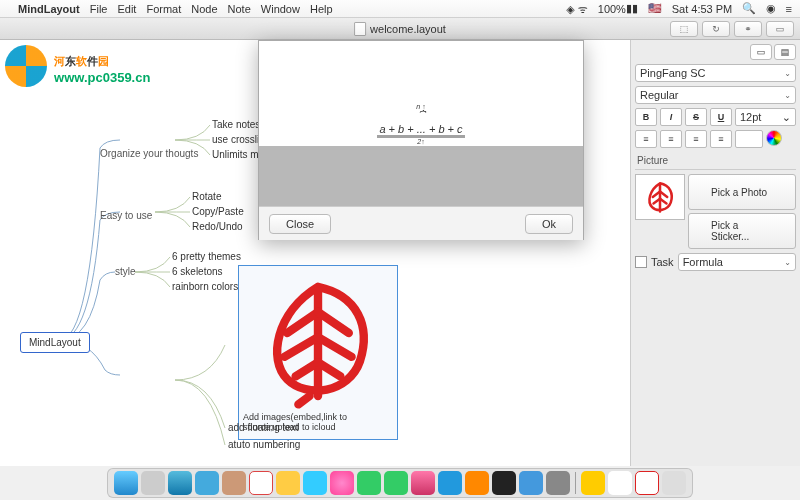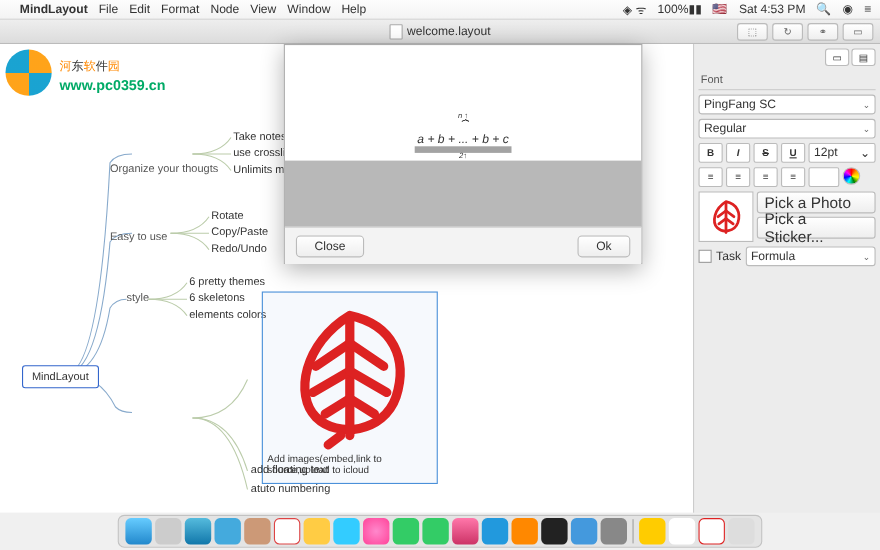--- a/index.html
+++ b/index.html
@@ -12,71 +12,71 @@
 .menubar .right span{display:flex;align-items:center}
 .titlebar{height:22px;background:linear-gradient(#eee,#dcdcdc);display:flex;align-items:center;border-bottom:1px solid #bbb;position:relative}
 .title{position:absolute;left:50%;transform:translateX(-50%);display:flex;align-items:center;gap:4px;font-size:11px;color:#444}
 .title .doc-icon{width:12px;height:14px;background:#fff;border:1px solid #aaa;border-radius:1px}
 .toolbar-r{margin-left:auto;display:flex;gap:4px;padding-right:6px}
 .tbtn{width:28px;height:16px;background:linear-gradient(#fff,#eee);border:1px solid #bbb;border-radius:3px;display:flex;align-items:center;justify-content:center;font-size:9px;color:#666}
 .workspace{position:absolute;top:40px;left:0;right:170px;bottom:34px;background:#fff}
 .watermark{position:absolute;top:5px;left:5px;z-index:5}
 .watermark .logo{width:42px;height:42px;border-radius:50%;background:conic-gradient(#f90 0 90deg,#09c 90deg 180deg,#f90 180deg 270deg,#09c 270deg 360deg);display:inline-block;vertical-align:middle;opacity:.9}
 .watermark .txt{display:inline-block;vertical-align:middle;margin-left:4px}
-.watermark .cn{font-size:20px;font-weight:400;color:#0a6}
+.watermark .cn{font-size:20px;font-weight:700;color:#0a6}
 .watermark .cn .o{color:#f80}
 .watermark .url{font-size:13px;color:#0a6;font-weight:600}
 .node{position:absolute;font-size:10px;color:#333;white-space:nowrap}
 .root{border:1px solid #36c;border-radius:3px;padding:4px 8px;background:#fff}
 .grp{color:#555}
 svg.lines{position:absolute;inset:0;width:100%;height:100%}
 .sel-box{position:absolute;border:1px solid #4a90d9;background:rgba(74,144,217,.05)}
 .leaf-big{width:140px;height:140px}
 .leaf-big svg{width:100%;height:100%}
 .modal{position:absolute;left:258px;top:40px;width:326px;height:200px;background:#fff;border:1px solid #aaa;box-shadow:0 5px 20px rgba(0,0,0,.3);z-index:20}
 .modal-body{height:165px;display:flex;align-items:center;justify-content:center;position:relative}
 .modal-body .gray-band{position:absolute;left:0;right:0;top:105px;height:60px;background:#b8b8b8}
 .formula{position:relative;z-index:1;font-family:serif;font-style:italic;font-size:10px;text-align:center;color:#222}
-.formula .top{border-bottom:6px solid #a3a3a3;padding:0 2px}
+.formula .top{border-bottom:3px solid #a3a3a3;padding:0 2px}
 .modal-foot{height:34px;border-top:1px solid #ccc;background:#f3f3f3;display:flex;align-items:center;padding:0 10px}
 .modal-foot button{padding:3px 16px;border:1px solid #bbb;border-radius:4px;background:linear-gradient(#fff,#eee);font-size:11px}
 .modal-foot .ok{margin-left:auto}
 .inspector{position:absolute;top:40px;right:0;bottom:34px;width:170px;background:#ececec;border-left:1px solid #ccc;padding:4px;font-size:10px}
 .ins-tabs{display:flex;justify-content:flex-end;gap:2px;margin-bottom:4px}
 .ins-tab{width:22px;height:16px;border:1px solid #bbb;background:#fff;border-radius:3px;display:flex;align-items:center;justify-content:center;font-size:9px}
 .section-h{font-size:10px;color:#555;padding:3px 2px;border-bottom:1px solid #ccc;margin-bottom:4px}
 .sel{width:100%;height:18px;border:1px solid #bbb;border-radius:3px;background:#fff;margin-bottom:4px;padding:0 4px;display:flex;align-items:center;justify-content:space-between}
 .sel .arr{color:#666;font-size:8px}
 .row{display:flex;gap:3px;margin-bottom:4px}
 .sq{width:22px;height:18px;border:1px solid #bbb;background:#fff;border-radius:2px;display:flex;align-items:center;justify-content:center;font-size:9px;font-weight:700}
 .size-sel{flex:1;height:18px;border:1px solid #bbb;background:#fff;border-radius:2px;display:flex;align-items:center;justify-content:space-between;padding:0 4px}
 .color-sw{width:28px;height:18px;border:1px solid #bbb;background:#fff;border-radius:2px}
 .rainbow{width:16px;height:16px;border-radius:50%;background:conic-gradient(red,orange,yellow,green,cyan,blue,magenta,red);border:1px solid #bbb}
 .pic-box{width:50px;height:46px;border:1px solid #bbb;background:#fff;display:flex;align-items:center;justify-content:center}
 .pic-box svg{width:36px;height:36px}
 .pic-btns{display:flex;flex-direction:column;gap:3px;flex:1}
-.pic-btn{height:20px;border:1px solid #bbb;background:linear-gradient(#fff,#eee);border-radius:3px;display:flex;align-items:center;padding:0 6px;font-size:14px}
+.pic-btn{height:36px;border:1px solid #bbb;background:linear-gradient(#fff,#eee);border-radius:3px;display:flex;align-items:center;padding:0 22px;font-size:10px}
 .task-row{display:flex;align-items:center;gap:4px;margin-top:4px}
 .task-row .cb{width:12px;height:12px;border:1px solid #999;background:#fff}
 .task-row .sel{flex:1;margin:0}
 .dock{position:absolute;bottom:2px;left:50%;transform:translateX(-50%);height:30px;background:rgba(220,220,220,.6);border-radius:6px;padding:2px 6px;display:flex;gap:3px;align-items:center;border:1px solid rgba(0,0,0,.15)}
 .dock .di{width:24px;height:24px;border-radius:5px}
 .dock .sep{width:1px;height:22px;background:rgba(0,0,0,.3);margin:0 2px}
 </style>
 </head>
 <body>
 
 <div class="menubar">
   <span class="apple"></span>
   <span class="app">MindLayout</span>
   <span class="mi">File</span>
   <span class="mi">Edit</span>
   <span class="mi">Format</span>
   <span class="mi">Node</span>
-  <span class="mi">View</span>
+  <span class="mi">Note</span>
   <span class="mi">Window</span>
   <span class="mi">Help</span>
   <div class="right">
     <span>◈ ᯤ</span>
     <span><span>100%</span> ▮▮</span>
     <span>🇺🇸</span>
     <span>Sat 4:53 PM</span>
     <span>🔍</span>
     <span>◉</span>
     <span>≡</span>
@@ -136,21 +136,21 @@
   <div class="node" style="left:212px;top:109px">Unlimits map s</div>
 
   <div class="node grp" style="left:100px;top:170px">Easy to use</div>
   <div class="node" style="left:192px;top:151px">Rotate</div>
   <div class="node" style="left:192px;top:166px">Copy/Paste</div>
   <div class="node" style="left:192px;top:181px">Redo/Undo</div>
 
   <div class="node grp" style="left:115px;top:226px">style</div>
   <div class="node" style="left:172px;top:211px">6 pretty themes</div>
   <div class="node" style="left:172px;top:226px">6 skeletons</div>
-  <div class="node" style="left:172px;top:241px">elements colors</div>
+  <div class="node" style="left:172px;top:241px">rainborn colors</div>
 
 
   <div class="sel-box" style="left:238px;top:225px;width:160px;height:175px">
     <div class="leaf-big" style="margin:4px auto 0">
       <svg viewBox="0 0 100 100">
           <g fill="none" stroke="#d22" stroke-width="6" stroke-linecap="round" stroke-linejoin="round">
         <path d="M50 12 C78 18 88 40 80 65 C72 88 42 92 28 78 C14 64 20 30 50 12 Z"></path>
         <path d="M50 14 L50 90"></path>
             <path d="M50 30 L28 45"></path>
             <path d="M50 30 L72 45"></path>
@@ -182,21 +182,20 @@
     <button>Close</button>
     <button class="ok">Ok</button>
   </div>
 </div>
 
 <div class="inspector">
   <div class="ins-tabs">
     <div class="ins-tab">▭</div>
     <div class="ins-tab">▤</div>
   </div>
-  <div class="section-h">Font</div>
   <div class="sel">
       <span>PingFang SC</span>
       <span class="arr">⌄</span>
     </div>
   <div class="sel">
       <span>Regular</span>
       <span class="arr">⌄</span>
     </div>
   <div class="row">
     <div class="sq">B</div>
@@ -210,20 +209,21 @@
   </div>
   <div class="row">
     <div class="sq">≡</div>
     <div class="sq">≡</div>
     <div class="sq">≡</div>
     <div class="sq">≡</div>
     <div class="color-sw"></div>
     <div class="rainbow"></div>
   </div>
 
+  <div class="section-h">Picture</div>
   <div class="row">
     <div class="pic-box">
       <svg viewBox="0 0 100 100">
           <g fill="none" stroke="#d22" stroke-width="7" stroke-linecap="round">
             <path d="M50 12 C78 18 88 40 80 65 C72 88 42 92 28 78 C14 64 20 30 50 12 Z"></path>
             <path d="M50 14 L50 90"></path>
             <path d="M50 35 L30 50"></path>
             <path d="M50 35 L70 50"></path>
             <path d="M50 55 L32 68"></path>
             <path d="M50 55 L68 68"></path>

